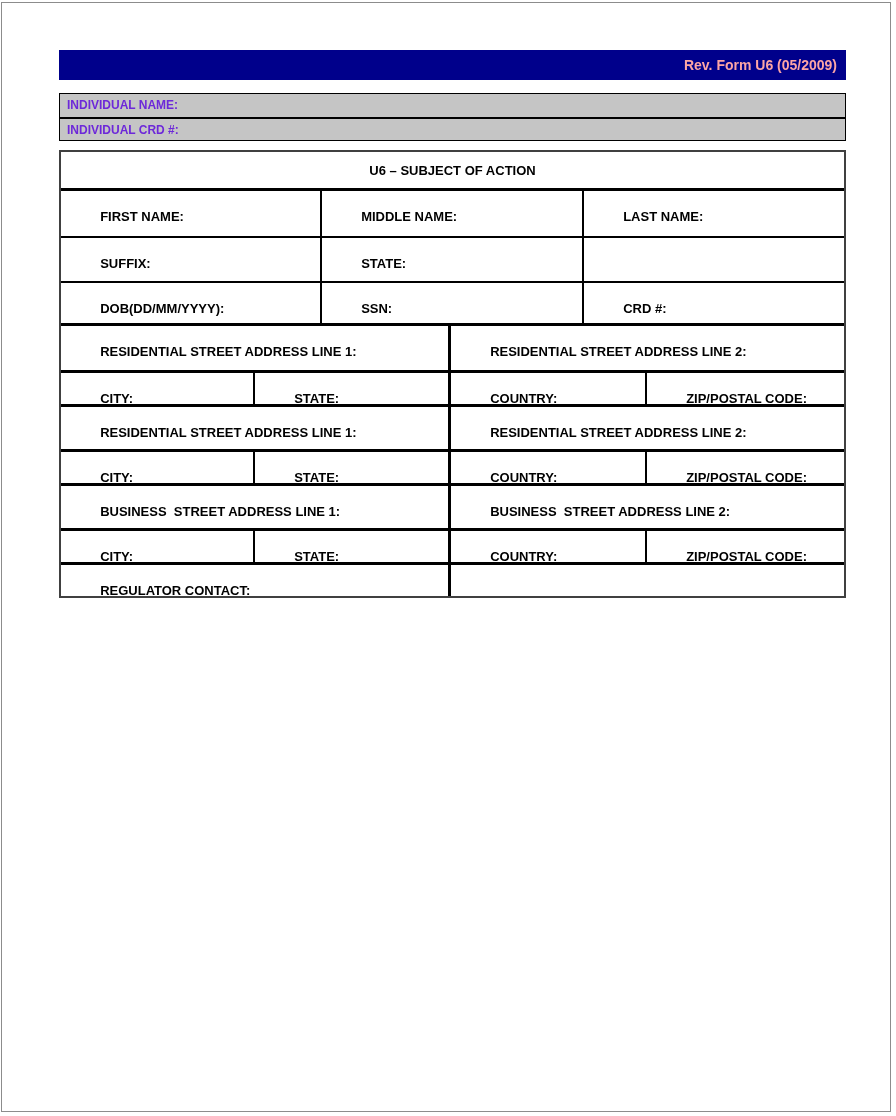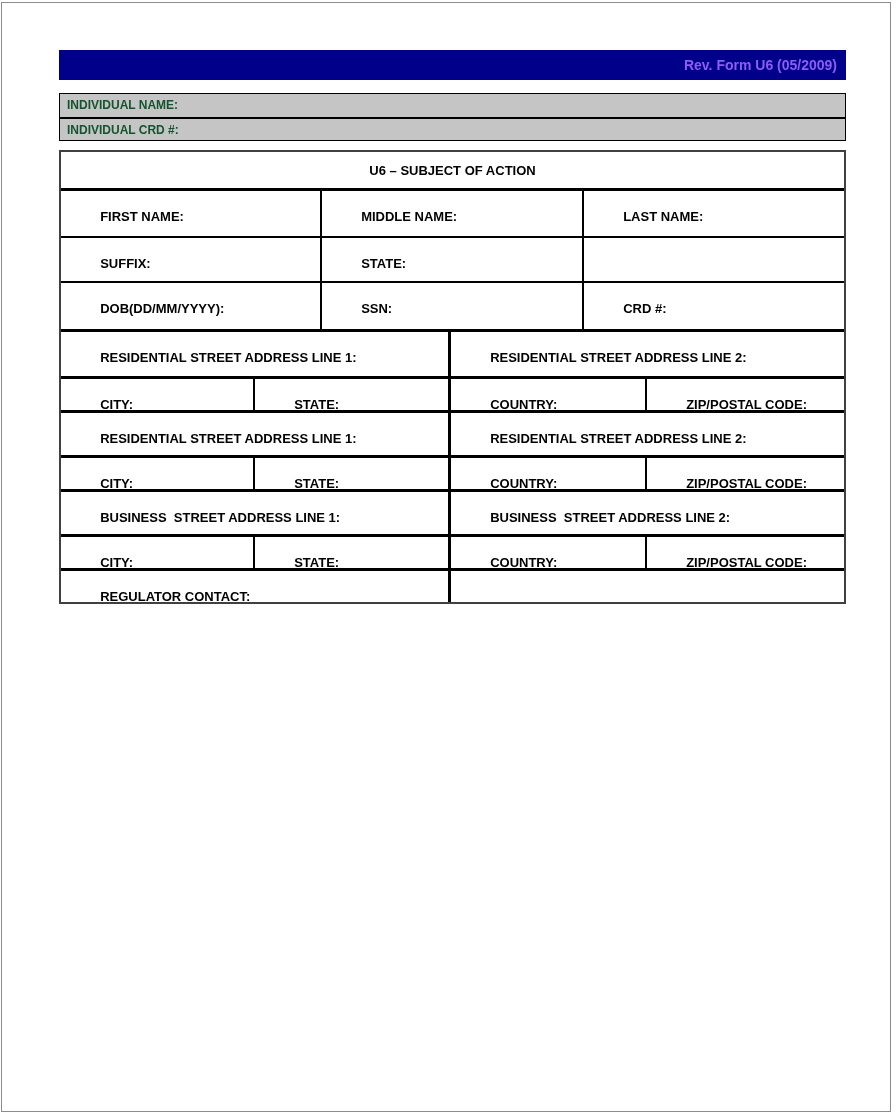--- a/index.html
+++ b/index.html
@@ -19,40 +19,40 @@
   }
   .content {
     position: absolute;
     left: 57px; top: 47px;
     width: 787px;
   }
   
   .header-bar {
     height: 30px;
     background: #00008B;
-    color: #8b5cf6;
+    color: #fca5a5;
     display: flex;
     align-items: center;
     justify-content: flex-end;
     padding-right: 9px;
     font-weight: bold;
     font-size: 14px;
   }
   
   .individual-block {
     margin-top: 13px;
     border: 1px solid #000000;
     background: #C5C5C5;
   }
   .ind-row {
     height: 23px;
     padding: 4px 6px 0 7px;
     font-weight: bold;
     font-size: 12px;
-    color: #14532d;
+    color: #6d28d9;
   }
   .ind-row + .ind-row { border-top: 2px solid #000000; }
   
   .form-table {
     margin-top: 9px;
     border: 2px solid #404040;
   }
   .title-row {
     height: 36px;
     display: flex;
@@ -76,21 +76,21 @@
   
   .w261 { flex: 0 0 261px; }
   .w262 { flex: 0 0 262px; }
   .w390 { flex: 0 0 390px; }
   .w194 { flex: 0 0 194px; }
   .w196 { flex: 0 0 196px; }
   .wfill { flex: 1 1 auto; }
   
   .h48 { height: 48px; }
   .h45 { height: 45px; }
-  .h42 { height: 48px; }
+  .h42 { height: 42px; }
   .h47 { height: 47px; }
   .h46 { height: 34px; }
 </style>
 </head>
 <body>
 
 <div class="page">
   <div class="content">
 
     <div class="header-bar">

